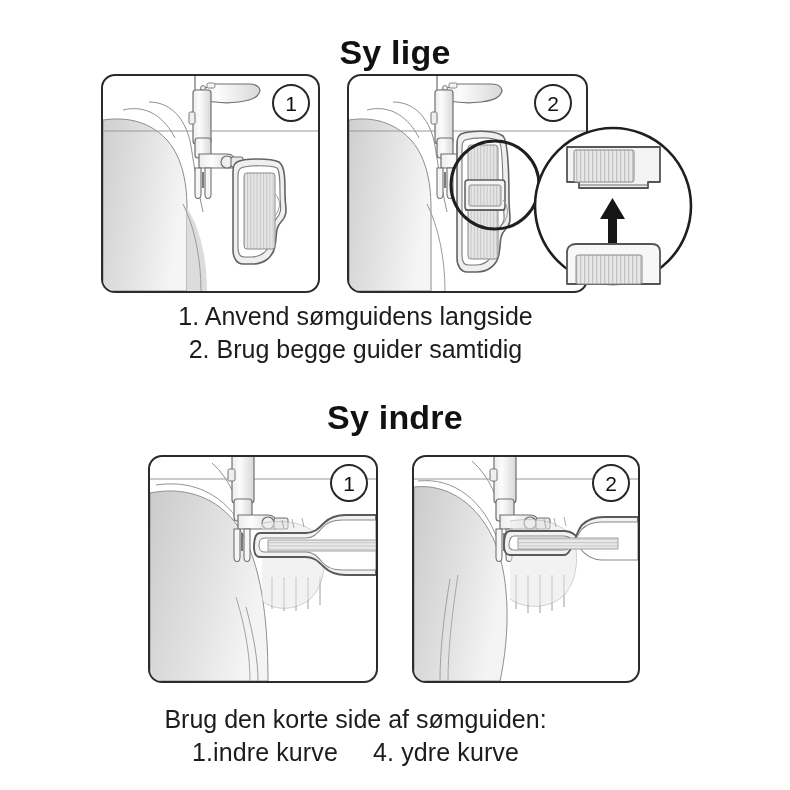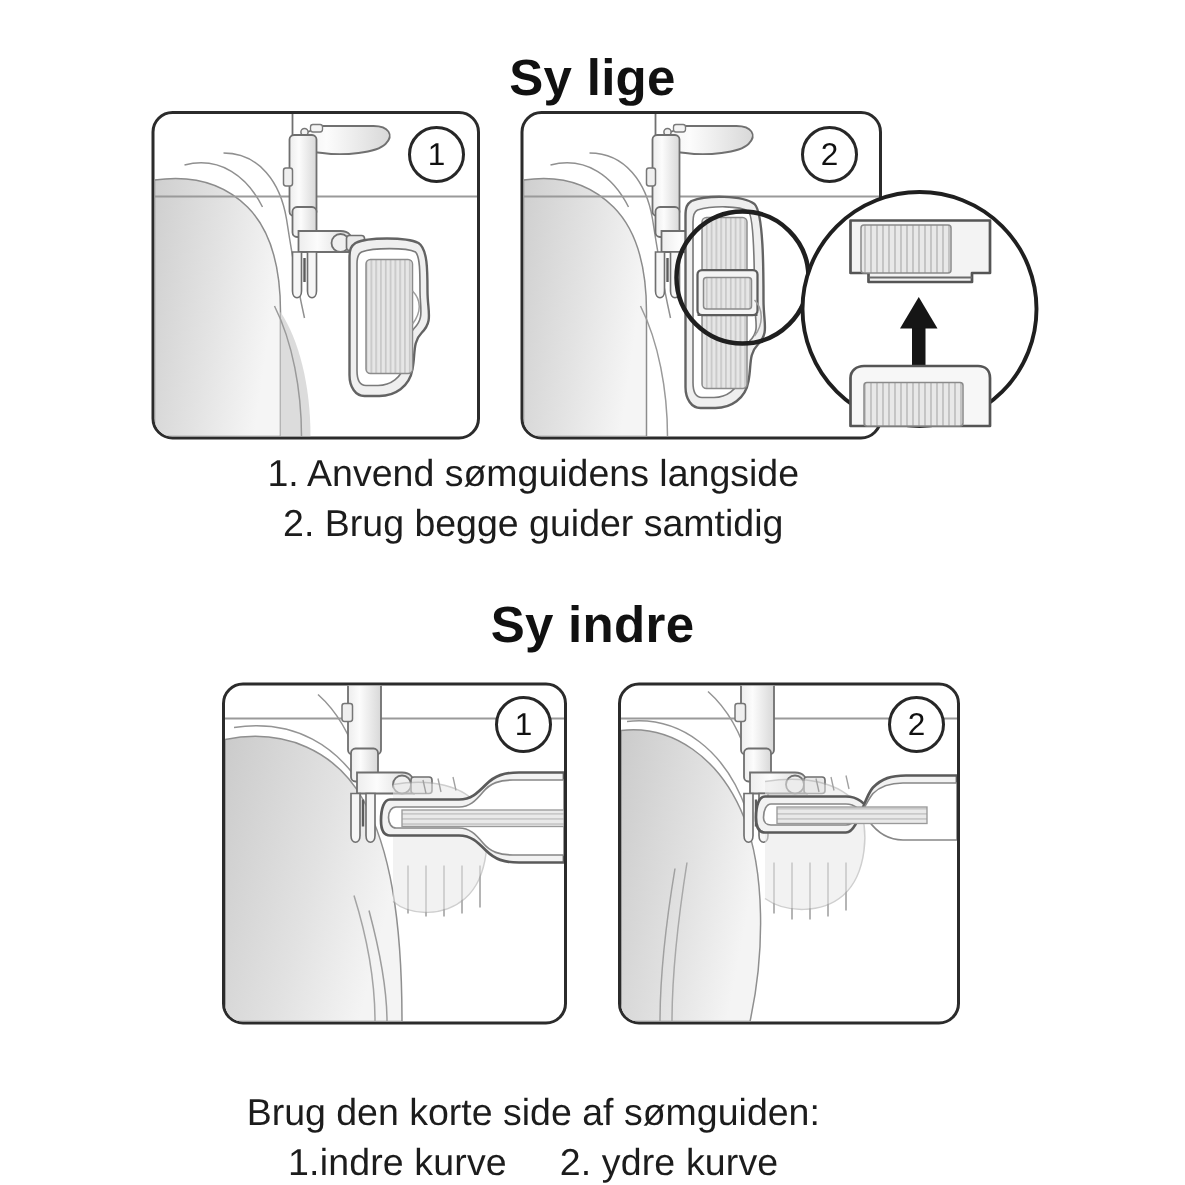--- a/index.html
+++ b/index.html
@@ -40,21 +40,21 @@
   .caption-block {
     position: absolute;
     left: 0;
     width: 711px;
     text-align: center;
     font-size: 25px;
     color: #1c1c1c;
     line-height: 1.30;
   }
   #caption-top    { top: 300px; }
-  #caption-bottom { top: 703px; margin-top: 23px; }
+  #caption-bottom { top: 703px; }
   .caption-line { display: block; white-space: pre; }
   #caption-bottom .caption-line.sub { letter-spacing: 0.1px; }
 
   
   .panel {
     position: absolute;
     box-sizing: border-box;
     border: 2px solid #2b2b2b;
     border-radius: 14px;
     background: #ffffff;
@@ -390,16 +390,16 @@
         <path d="M130 62 L132 71"></path>
         <path d="M140 61 L142 70"></path>
         <path d="M150 60 L152 69"></path>
       </g>
     </svg>
   </div>
   <div class="badge" id="badge-sy-kurver-2">2</div>
 
   <div class="caption-block" id="caption-bottom">
     <span class="caption-line">Brug den korte side af sømguiden:</span>
-    <span class="caption-line sub">1.indre kurve     2. ydre kurve</span>
+    <span class="caption-line sub">1.indre kurve     4. ydre kurve</span>
   </div>
 
 </div>
 
 </body></html>

